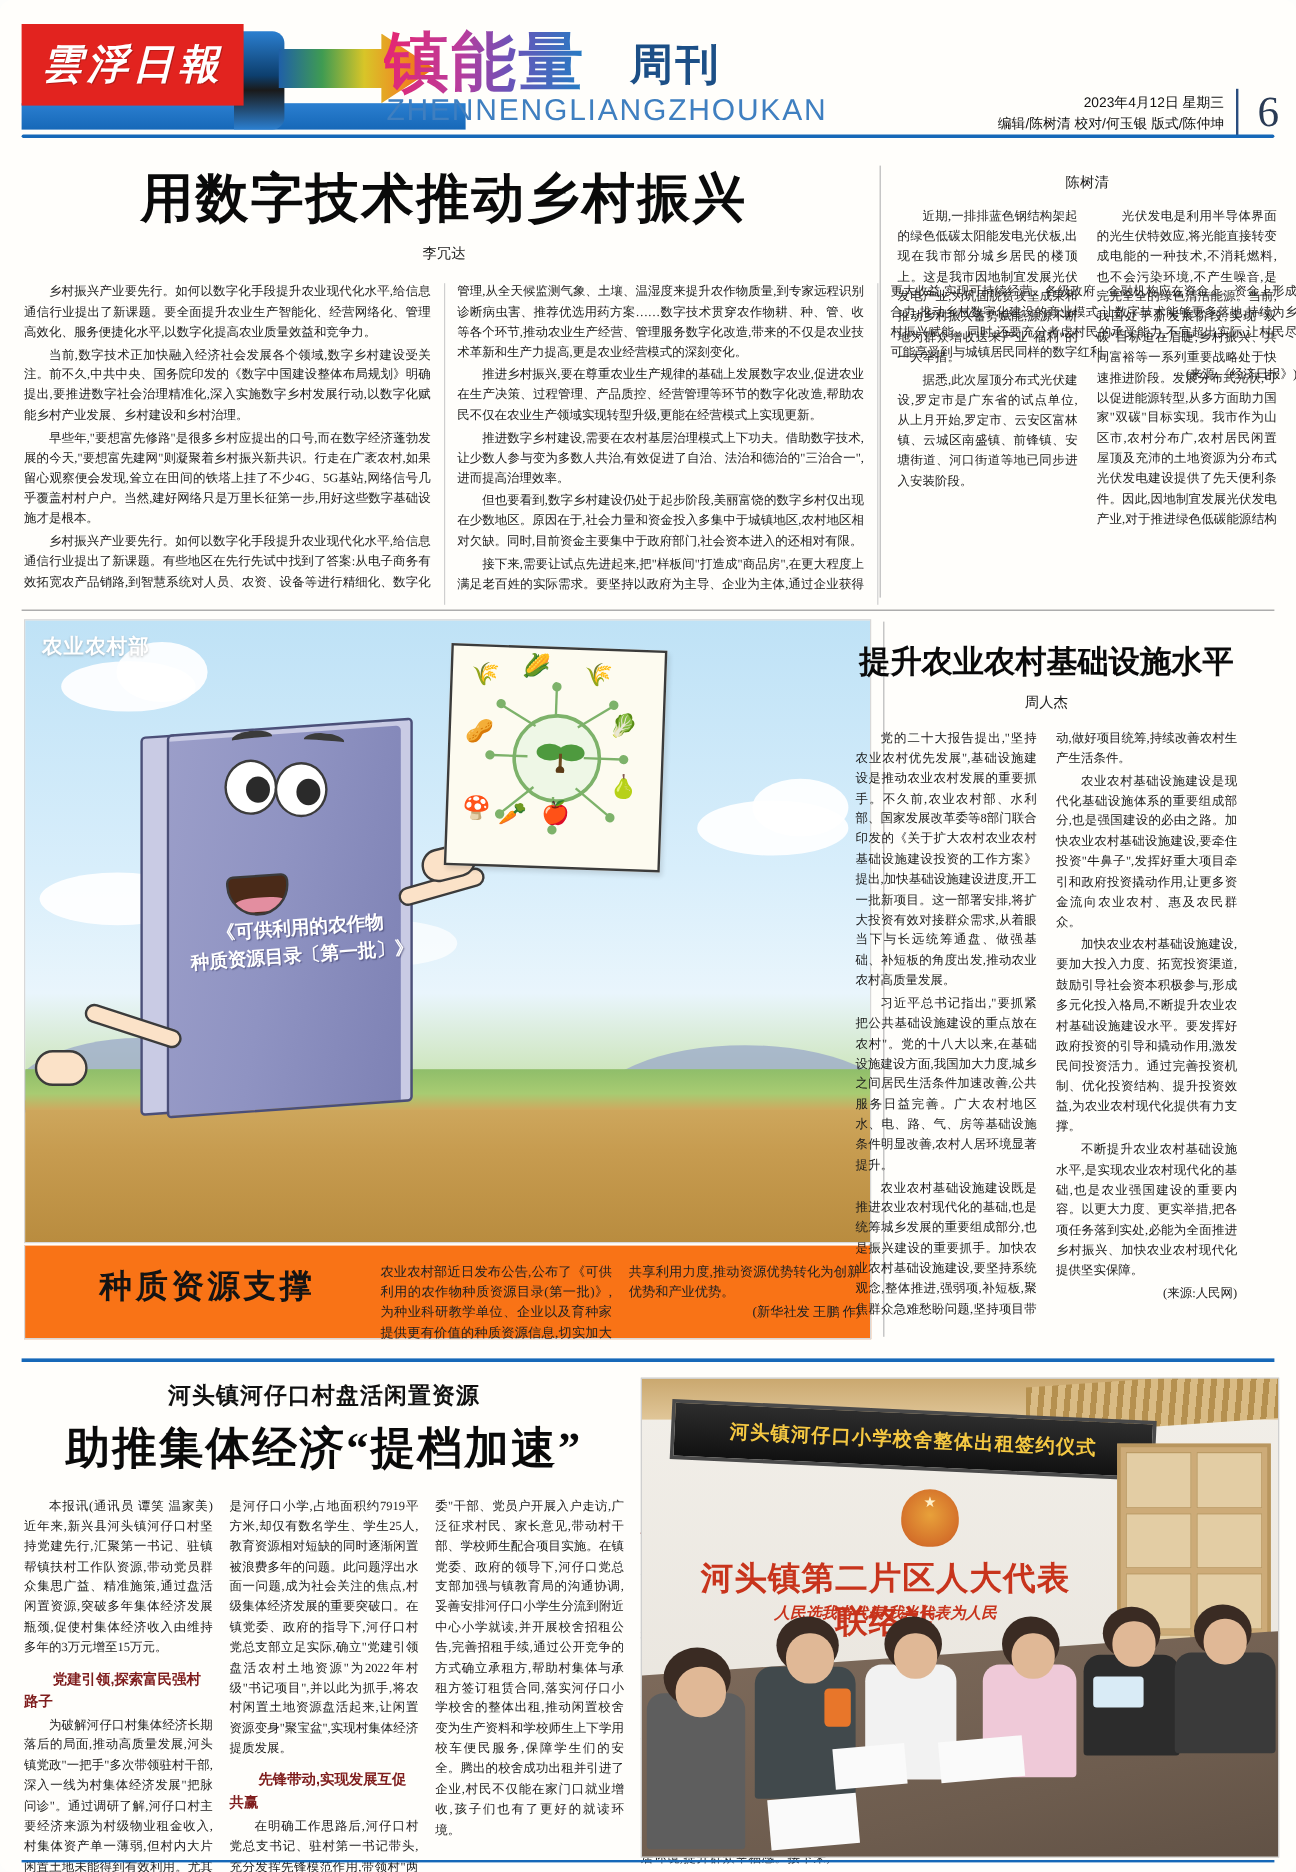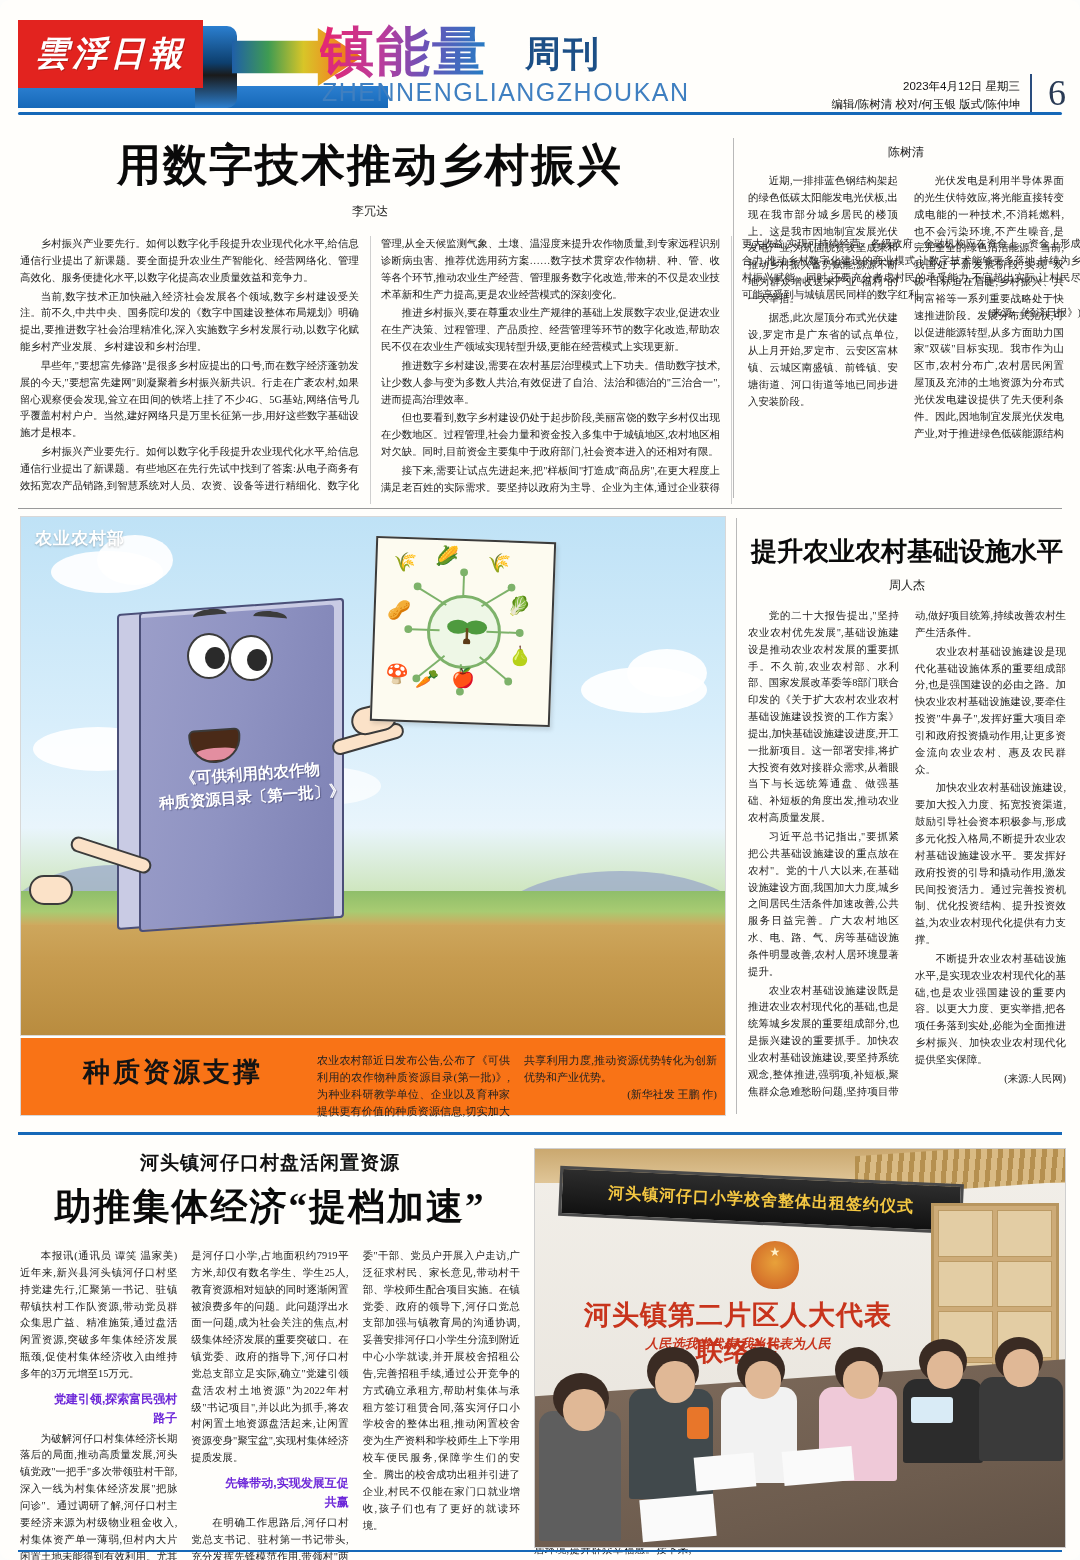--- a/index.html
+++ b/index.html
@@ -183,33 +183,33 @@
     color: #141414; letter-spacing: 3px; font-family: "Liberation Serif", serif;
   }
   .cap-text {
     position: absolute; left: 296px; top: 14px; width: 400px;
     font-size: 11px; line-height: 1.55; color: #222; text-align: justify;
     column-count: 2; column-gap: 14px;
     font-family: "Liberation Serif", serif;
   }
 
   .vdivider-mid { position: absolute; left: 736px; top: 6px; width: 1px; height: 596px; background: #b9b9b9; }
-  .mid-right { position: absolute; left: 748px; top: 22px; width: 318px; }
+  .mid-right { position: absolute; left: 713px; top: 22px; width: 318px; }
   .mid-right .hl-main { font-size: 26px; letter-spacing: 0px; }
   .mid-right-cols { margin-top: 14px; column-count: 2; column-gap: 16px; height: 530px; }
 
   
   .bot-rule { position: absolute; left: 18px; top: 1132px; width: 1044px; height: 3px; background: #1668b8; }
   .bot-sec { position: absolute; left: 0; top: 1140px; width: 1080px; height: 420px; }
   .bot-left { position: absolute; left: 20px; top: 10px; width: 500px; }
   .kicker { text-align: center; font-size: 19px; color: #111; font-weight: bold; letter-spacing: 1px; font-family: "Liberation Serif", serif; }
   .bot-left .hl-main { font-size: 37px; margin-top: 6px; }
   .bot-cols { margin-top: 16px; column-count: 3; column-gap: 14px; height: 320px; }
   .subhead {
-    font-size: 12px; font-weight: bold; text-align: right; color: #6d28d9;
+    font-size: 12px; font-weight: bold; text-align: left; color: #7f1d1d;
     margin: 7px 0 5px; text-indent: 0; font-family: "Liberation Sans", sans-serif;
   }
   .photo {
     position: absolute; left: 534px; top: 8px; width: 532px; height: 400px;
     overflow: hidden; border: 1px solid #cfcfcf; background: #dcdcd6;
   }
   .wall { position: absolute; left: 0; top: 0; width: 100%; height: 270px; background: linear-gradient(180deg,#f2efe9 0%,#eae6df 100%); }
   .ceiling { position: absolute; left: 0; top: 0; width: 100%; height: 34px; background: linear-gradient(180deg,#caa86f 0%,#e0c698 100%); }
   .ceil-slats { position:absolute; right: 0; top: 0; width: 210px; height: 40px;
       background: repeating-linear-gradient(95deg,#b5904f 0 5px,#d9bb84 5px 11px); transform: skewY(-4deg); }
@@ -287,21 +287,21 @@
     <div class="left-art">
       <div class="hl-main">用数字技术推动乡村振兴</div>
       <div class="byline">李冗达</div>
       <div class="left-cols body-col" id="main-body">
           <p>乡村振兴产业要先行。如何以数字化手段提升农业现代化水平,给信息通信行业提出了新课题。要全面提升农业生产智能化、经营网络化、管理高效化、服务便捷化水平,以数字化提高农业质量效益和竞争力。</p>
           <p>当前,数字技术正加快融入经济社会发展各个领域,数字乡村建设受关注。前不久,中共中央、国务院印发的《数字中国建设整体布局规划》明确提出,要推进数字社会治理精准化,深入实施数字乡村发展行动,以数字化赋能乡村产业发展、乡村建设和乡村治理。</p>
           <p>早些年,"要想富先修路"是很多乡村应提出的口号,而在数字经济蓬勃发展的今天,"要想富先建网"则凝聚着乡村振兴新共识。行走在广袤农村,如果留心观察便会发现,耸立在田间的铁塔上挂了不少4G、5G基站,网络信号几乎覆盖村村户户。当然,建好网络只是万里长征第一步,用好这些数字基础设施才是根本。</p>
           <p>乡村振兴产业要先行。如何以数字化手段提升农业现代化水平,给信息通信行业提出了新课题。有些地区在先行先试中找到了答案:从电子商务有效拓宽农产品销路,到智慧系统对人员、农资、设备等进行精细化、数字化管理,从全天候监测气象、土壤、温湿度来提升农作物质量,到专家远程识别诊断病虫害、推荐优选用药方案……数字技术贯穿农作物耕、种、管、收等各个环节,推动农业生产经营、管理服务数字化改造,带来的不仅是农业技术革新和生产力提高,更是农业经营模式的深刻变化。</p>
           <p>推进乡村振兴,要在尊重农业生产规律的基础上发展数字农业,促进农业在生产决策、过程管理、产品质控、经营管理等环节的数字化改造,帮助农民不仅在农业生产领域实现转型升级,更能在经营模式上实现更新。</p>
           <p>推进数字乡村建设,需要在农村基层治理模式上下功夫。借助数字技术,让少数人参与变为多数人共治,有效促进了自治、法治和德治的"三治合一",进而提高治理效率。</p>
-          <p>但也要看到,数字乡村建设仍处于起步阶段,美丽富饶的数字乡村仅出现在少数地区。过程管理,社会力量和资金投入多集中于城镇地区,农村地区相对欠缺。同时,目前资金主要集中于政府部门,社会资本进入的还相对有限。</p>
+          <p>但也要看到,数字乡村建设仍处于起步阶段,美丽富饶的数字乡村仅出现在少数地区。原因在于,社会力量和资金投入多集中于城镇地区,农村地区相对欠缺。同时,目前资金主要集中于政府部门,社会资本进入的还相对有限。</p>
           <p>接下来,需要让试点先进起来,把"样板间"打造成"商品房",在更大程度上满足老百姓的实际需求。要坚持以政府为主导、企业为主体,通过企业获得更大收益,实现可持续经营。各级政府、金融机构应在资金上、资金上形成合力,推动乡村数字化建设的商业模式,让数字技术能够更多落地,持续为乡村振兴赋能。同时,还要充分考虑村民的承受能力,不宜超出实际,让村民尽可能享受到与城镇居民同样的数字红利。</p>
           <p class="src" style="text-indent: 0px;">(来源:《经济日报》)</p>
         </div>
     </div>
 
     <div class="vdivider-top"></div>
 
     <div class="right-art">
       <div class="byline">陈树清</div>
       <div class="right-cols body-col" id="pv-body">

